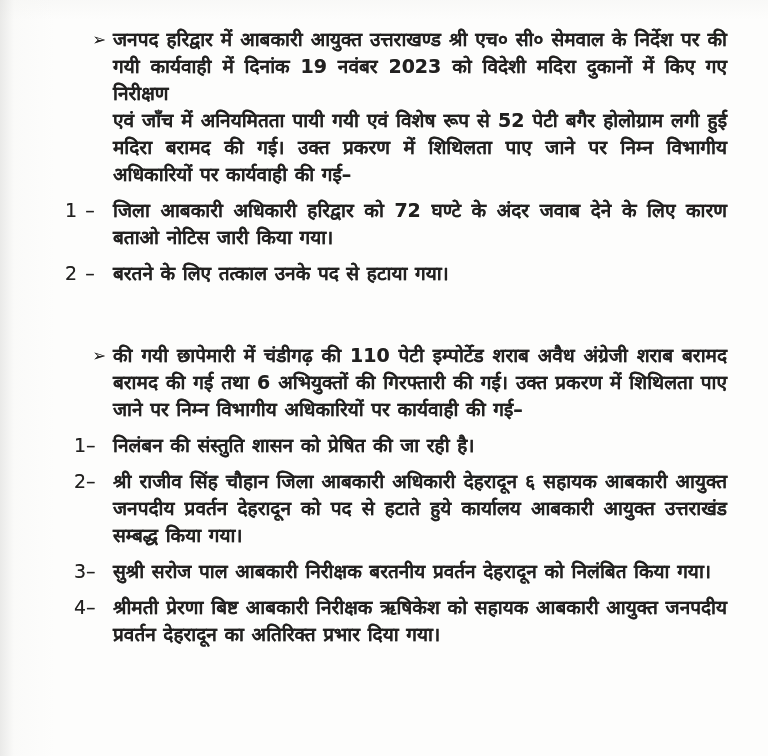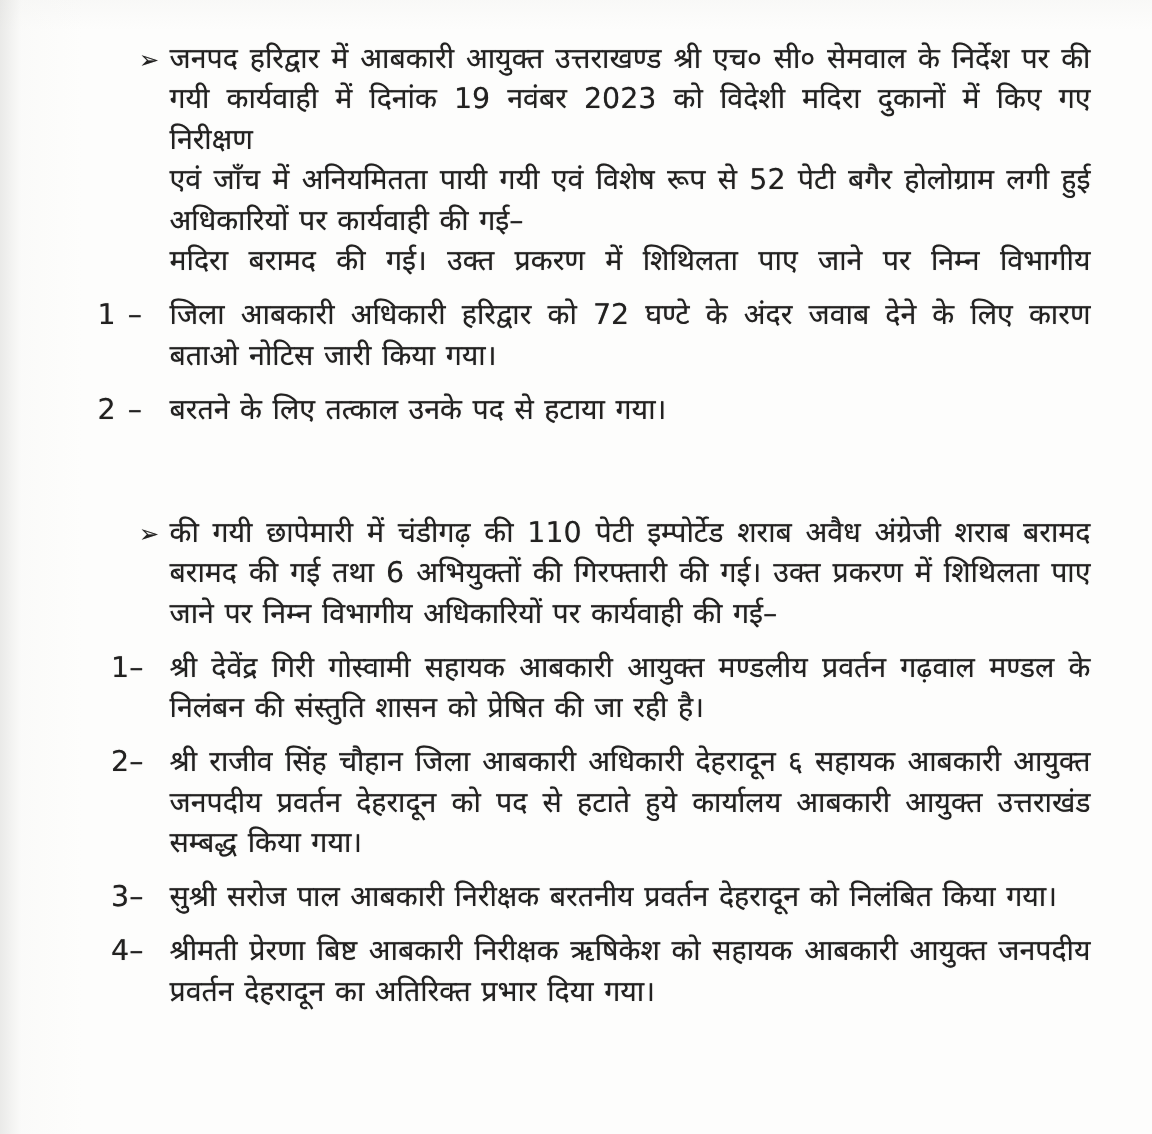--- a/index.html
+++ b/index.html
@@ -57,20 +57,21 @@
     letter-spacing: 1px;
   }
   
   .section:nth-child(2) .gutter.marker {
     padding-left: 9px;
     letter-spacing: 0;
   }
   .body {
     flex: 1 1 auto;
     min-width: 0;
+    font-weight: bold;
   }
   .line {
     text-align: justify;
     text-align-last: justify;
     word-spacing: 1px;
   }
   .line.last {
     text-align: left;
     text-align-last: left;
   }
@@ -86,22 +87,22 @@
 
 <div class="page">
   <div class="doc" id="doc-root">
       <div class="section">
         <div class="row para">
           <span class="gutter bullet">➢</span>
           <div class="body">
             <div class="line">जनपद हरिद्वार में आबकारी आयुक्त उत्तराखण्ड श्री एच० सी० सेमवाल के निर्देश पर की</div>
             <div class="line">गयी कार्यवाही में दिनांक 19 नवंबर 2023 को विदेशी मदिरा दुकानों में किए गए निरीक्षण</div>
             <div class="line">एवं जाँच में अनियमितता पायी गयी एवं विशेष रूप से 52 पेटी बगैर होलोग्राम लगी हुई</div>
+            <div class="line">मदिरा बरामद की गई।  उक्त प्रकरण में शिथिलता पाए जाने पर निम्न विभागीय</div>
             <div class="line last">अधिकारियों पर कार्यवाही की गई–</div>
-            <div class="line">मदिरा बरामद की गई।  उक्त प्रकरण में शिथिलता पाए जाने पर निम्न विभागीय</div>
           </div>
         </div>
         <div class="row item">
           <span class="gutter marker">1 –</span>
           <div class="body">
             <div class="line">जिला आबकारी अधिकारी हरिद्वार को 72 घण्टे के अंदर जवाब देने के लिए कारण</div>
             <div class="line last">बताओ नोटिस जारी किया गया।</div>
           </div>
         </div>
         <div class="row item">
@@ -116,21 +117,20 @@
           <span class="gutter bullet">➢</span>
           <div class="body">
             <div class="line">की गयी छापेमारी में चंडीगढ़ की 110 पेटी इम्पोर्टेड शराब अवैध अंग्रेजी शराब बरामद</div>
             <div class="line">बरामद की गई तथा 6 अभियुक्तों की गिरफ्तारी की गई। उक्त प्रकरण में शिथिलता पाए</div>
             <div class="line last">जाने पर निम्न विभागीय अधिकारियों पर कार्यवाही की गई–</div>
           </div>
         </div>
         <div class="row item">
           <span class="gutter marker">1–</span>
           <div class="body">
-            <div class="line">श्री देवेंद्र गिरी गोस्वामी सहायक आबकारी आयुक्त मण्डलीय प्रवर्तन गढ़वाल मण्डल के</div>
             <div class="line last">निलंबन की संस्तुति शासन को प्रेषित की जा रही है।</div>
           </div>
         </div>
         <div class="row item">
           <span class="gutter marker">2–</span>
           <div class="body">
             <div class="line">श्री राजीव सिंह चौहान जिला आबकारी अधिकारी देहरादून ६ सहायक आबकारी आयुक्त</div>
             <div class="line">जनपदीय प्रवर्तन देहरादून को पद से हटाते हुये कार्यालय आबकारी आयुक्त उत्तराखंड</div>
             <div class="line last">सम्बद्ध किया गया।</div>
           </div>

